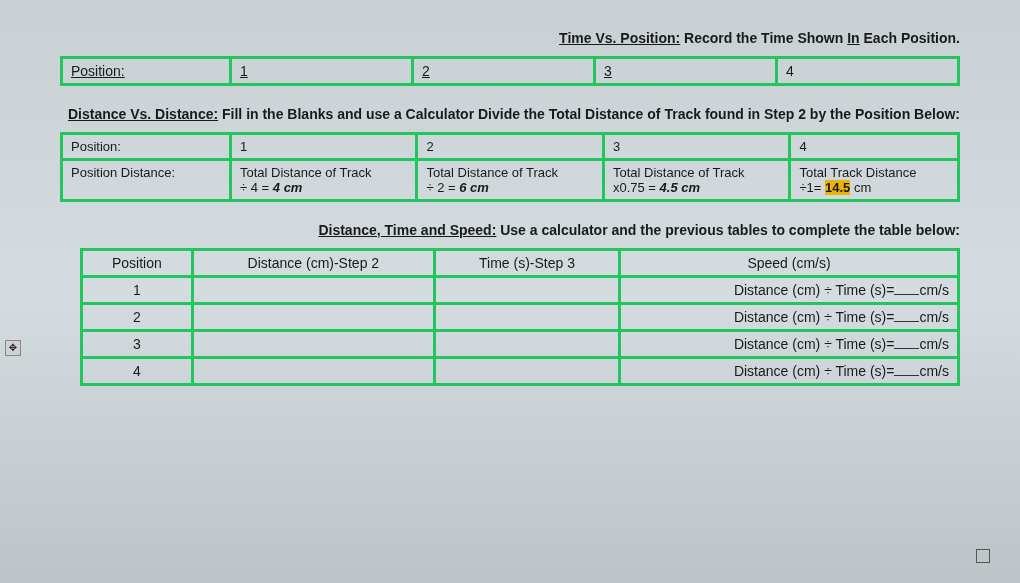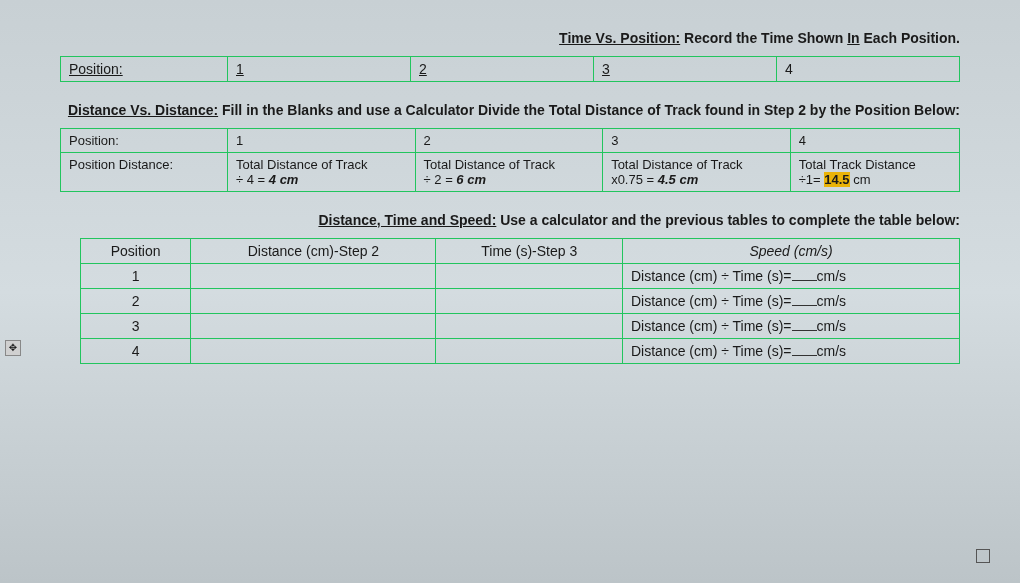--- a/index.html
+++ b/index.html
@@ -19,21 +19,21 @@
     .section-title .underline {
       text-decoration: underline;
     }
     table {
       border-collapse: collapse;
       width: 100%;
       margin-bottom: 20px;
       background: transparent;
     }
     table td, table th {
-      border: 1px solid #22c55e;
+      border: 3px solid #22c55e;
       padding: 4px 8px;
       text-align: left;
       vertical-align: top;
       margin-top: 24px;
     }
     .row-label {
       font-weight: normal;
       width: 150px;
     }
     .row-label .underline {
@@ -55,26 +55,25 @@
     }
     .speed-table {
       margin-left: 20px;
       width: calc(100% - 20px);
     }
     .speed-table th {
       font-weight: normal;
       text-align: center;
     }
     .speed-formula {
-      text-align: left;
+      text-align: right;
       white-space: nowrap;
     }
     .speed-col {
       width: 320px;
-      font-style: italic;
     }
     .move-icon {
       position: absolute;
       left: 5px;
       top: 340px;
       border: 1px solid #888;
       width: 14px;
       height: 14px;
       font-size: 10px;
       text-align: center;

